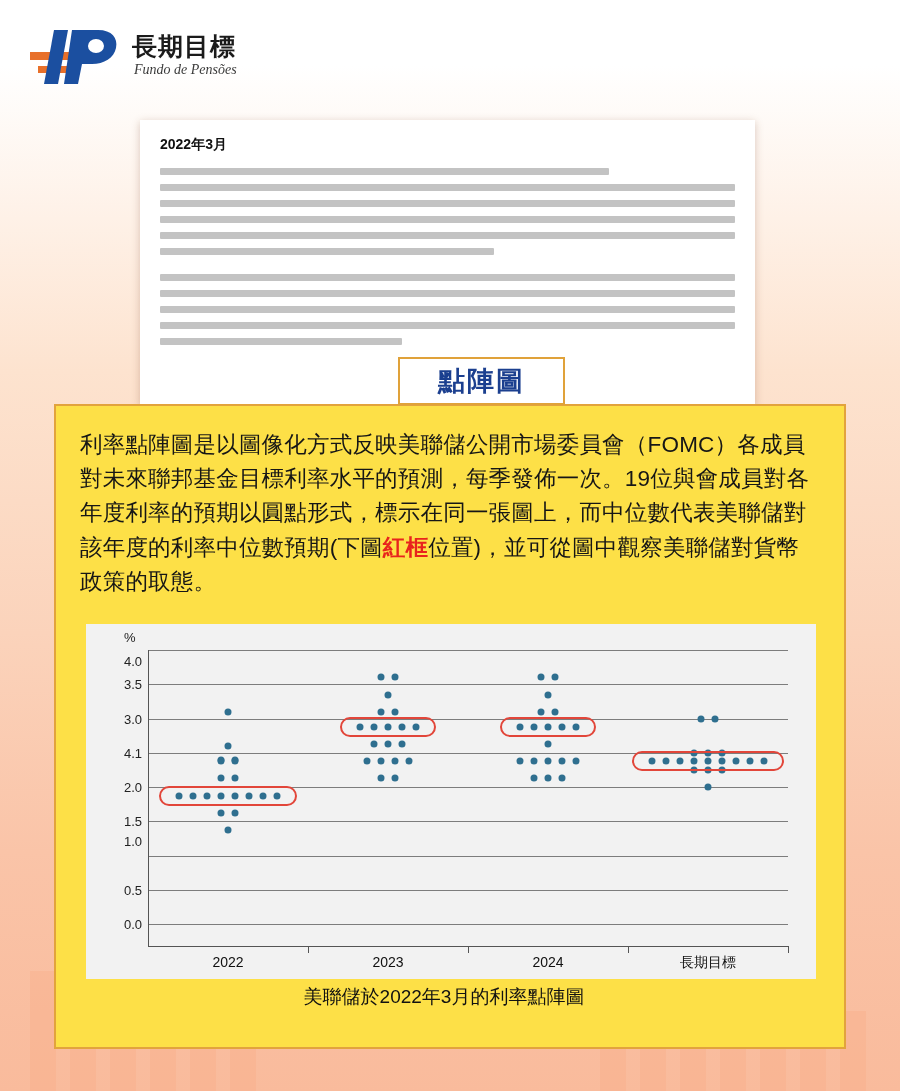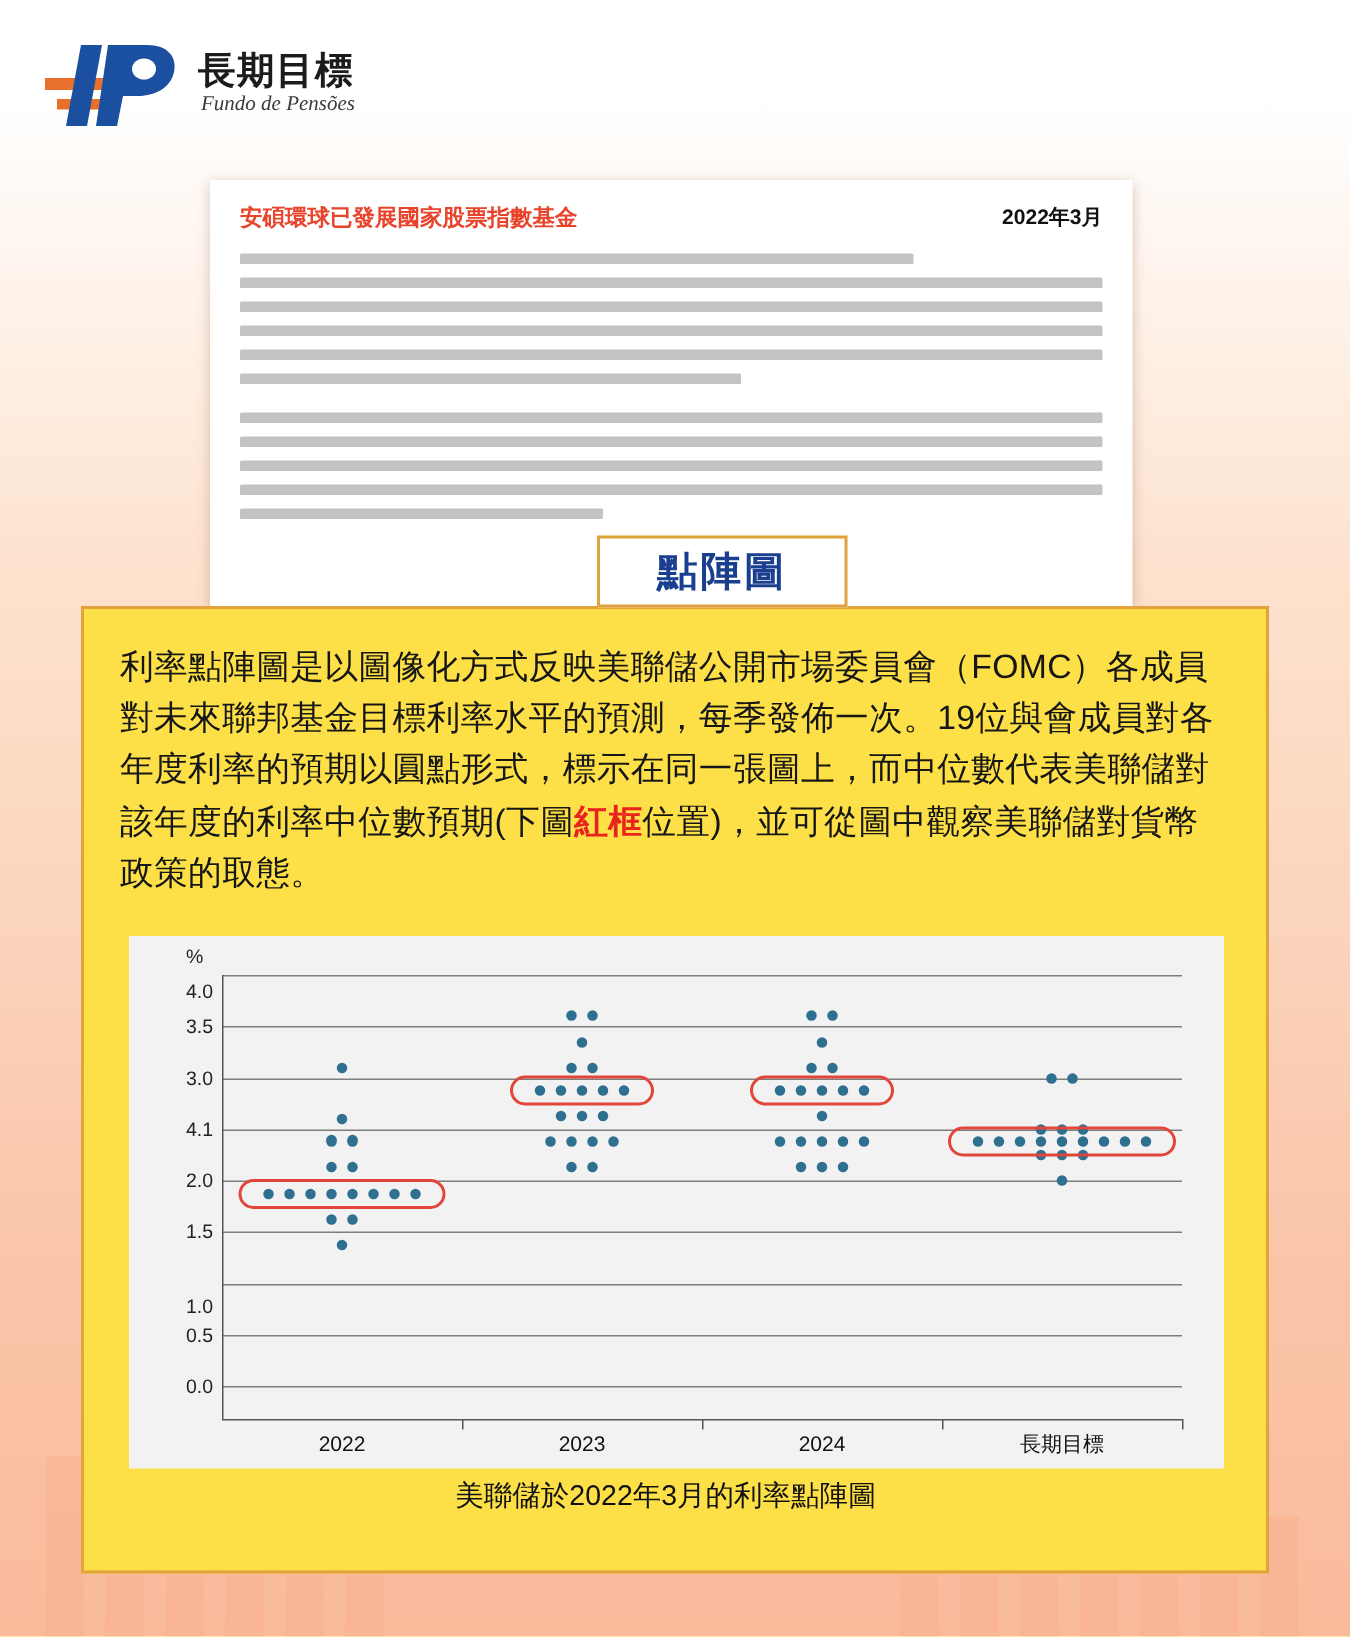--- a/index.html
+++ b/index.html
@@ -102,21 +102,20 @@
     <path d="M26 8 L40 8 L30 62 L16 62 Z" fill="#1b4fa0"></path>
     <path d="M44 8 L70 8 C84 8 90 16 88 26 C86 36 76 42 64 42 L54 42 L50 62 L36 62 Z" fill="#1b4fa0"></path>
     <ellipse cx="68" cy="24" rx="8" ry="7" fill="#ffffff"></ellipse>
   </svg>
   <div class="cn">長期目標</div>
   <div class="pt">Fundo de Pensões</div>
 </div>
 
 <div class="doc">
   <div class="doc-head">
-    <div class="doc-title">安碩環球已發展國家股票指數基金</div>
     <div class="doc-date">2022年3月</div>
   </div>
   <div class="doc-body" id="docbody">
       <div class="ln" style="width: 78%;"></div>
       <div class="ln" style="width: 100%;"></div>
       <div class="ln" style="width: 100%;"></div>
       <div class="ln" style="width: 100%;"></div>
       <div class="ln" style="width: 100%;"></div>
       <div class="ln" style="width: 58%;"></div>
       <div class="gp"></div>
@@ -136,21 +135,21 @@
   </div>
 
   <div class="chart-wrap">
     <div class="plot" id="plot">
         <div class="yunit">%</div>
         <div class="grid" style="top: 300px;"></div>
         <div class="ylab" style="top: 300px;">0.0</div>
         <div class="grid" style="top: 265.75px;"></div>
         <div class="ylab" style="top: 265.75px;">0.5</div>
         <div class="grid" style="top: 231.5px;"></div>
-        <div class="ylab" style="top: 247px;">1.0</div>
+        <div class="ylab" style="top: 217px;">1.0</div>
         <div class="grid" style="top: 197.25px;"></div>
         <div class="ylab" style="top: 197.25px;">1.5</div>
         <div class="grid" style="top: 163px;"></div>
         <div class="ylab" style="top: 163px;">2.0</div>
         <div class="grid" style="top: 128.75px;"></div>
         <div class="ylab" style="top: 128.75px;">4.1</div>
         <div class="grid" style="top: 94.5px;"></div>
         <div class="ylab" style="top: 94.5px;">3.0</div>
         <div class="grid" style="top: 60.25px;"></div>
         <div class="ylab" style="top: 60.25px;">3.5</div>

